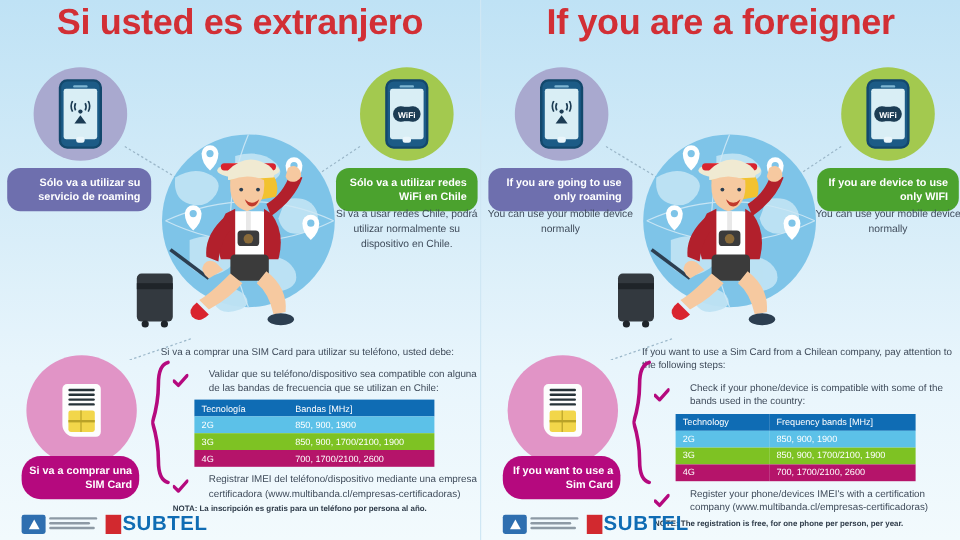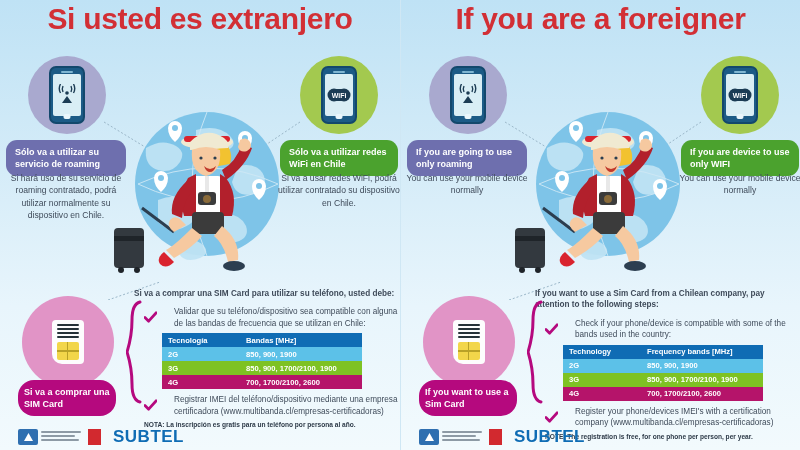--- a/index.html
+++ b/index.html
@@ -70,21 +70,21 @@
   }
   .antenna-svg, .wifi-svg { display: block; }
 
   
   .pill {
     position: absolute;
     border-radius: 11px;
     color: #fff;
     font-size: 9px; font-weight: bold;
     line-height: 1.35;
-    text-align: left;
+    text-align: right;
     padding: 6px 9px;
   }
   .pill.roam { background: #6e6fae; left: 6px; top: 140px; width: 120px; }
   .pill.wifi { background: #4ba22e; left: 280px; top: 140px; width: 118px; }
 
   .blurb {
     position: absolute;
     font-size: 8.6px;
     line-height: 1.45;
     color: #3f4b5a;
@@ -135,21 +135,21 @@
     width: 98px;
     border-radius: 16px;
     padding: 6px 6px;
     font-size: 9px;
   }
 
   
   .steps { position: absolute; left: 126px; top: 288px; width: 272px; }
   .steps-intro {
     font-size: 8.2px; color: #3f4b5a; line-height: 1.4;
-    margin-left: 8px; margin-bottom: 7px; font-weight: bold;
+    margin-left: 8px; margin-bottom: 7px;
   }
   .brace {
     position: absolute; left: 0px; top: 12px;
     width: 16px; height: 104px;
     color: #b5097e;
   }
   .step {
     display: flex; gap: 17px;
     margin-left: 18px;
     margin-bottom: 4px;
@@ -162,39 +162,39 @@
     margin-left: 36px; margin-top: 3px; margin-bottom: 5px;
     width: 200px;
     border-collapse: collapse;
     font-size: 7.6px;
     color: #fff;
     table-layout: fixed;
   }
   .bandtable th, .bandtable td {
     padding: 2.5px 6px;
     text-align: left;
-    font-weight: bold;
+    font-weight: normal;
   }
   .bandtable th { background: #0f6cb4; }
   .bandtable tr.g2 td { background: #5cc1e8; }
   .bandtable tr.g3 td { background: #7ec223; }
   .bandtable tr.g4 td { background: #b5146a; }
   .bandtable col.c1 { width: 78px; }
 
   .note {
     margin-left: 18px; margin-top: 3px;
     font-size: 6.6px; font-weight: bold; color: #2d3a48;
   }
 
   
   .footer {
     position: absolute; left: 0; bottom: 0;
     width: 100%; height: 26px;
     display: flex; align-items: center;
-    padding-left: 18px; gap: 12px;
+    padding-left: 18px; gap: 1px;
   }
   .govlogo { display: flex; align-items: center; gap: 3px; }
   .govlogo .crest {
     width: 20px; height: 16px; border-radius: 2px;
     background: #2f6fb0;
     display: flex; align-items: center; justify-content: center;
   }
   .govlogo .bars { width: 44px; height: 16px; position: relative; }
   .govlogo .bars i {
     position: absolute; left: 0; height: 2px; background: #8d9aa5; border-radius: 1px;
@@ -291,38 +291,37 @@
             <path d="M7 8 q-1.5 -3 0 -6" stroke="#1c3c54" stroke-width="1.4" fill="none"></path>
             <path d="M15 8 q1.5 -3 0 -6" stroke="#1c3c54" stroke-width="1.4" fill="none"></path>
             <path d="M4.5 9 q-2.5 -4.5 0 -9" stroke="#1c3c54" stroke-width="1.4" fill="none"></path>
             <path d="M17.5 9 q2.5 -4.5 0 -9" stroke="#1c3c54" stroke-width="1.4" fill="none"></path>
           </svg>
         </div>
         <div class="home"></div>
       </div>
     </div>
     <div class="pill roam">Sólo va a utilizar su servicio de roaming</div>
-    <div class="blurb roam">Si hará uso de su servicio de roaming contratado, podrá utilizar normalmente su dispositivo en Chile.</div>
 
     <div class="iconcircle wifi">
       <div class="phone">
         <div class="notch"></div>
         <div class="screen">
           <svg class="wifi-svg" width="24" height="16" viewBox="0 0 24 16">
             <ellipse cx="7" cy="8" rx="6.5" ry="6.5" fill="#1c3c54"></ellipse>
             <ellipse cx="17" cy="8" rx="6.5" ry="6.5" fill="#1c3c54"></ellipse>
             <rect x="6" y="2" width="12" height="12" fill="#1c3c54"></rect>
             <text x="12" y="11" font-size="7" font-weight="bold" fill="#ffffff" text-anchor="middle" font-family="Liberation Sans, sans-serif">WiFi</text>
           </svg>
         </div>
         <div class="home"></div>
       </div>
     </div>
     <div class="pill wifi">Sólo va a utilizar redes WiFi en Chile</div>
-    <div class="blurb wifi">Si va a usar redes WiFi, podrá utilizar contratado su dispositivo en Chile.</div>
+    <div class="blurb wifi">Si va a usar redes Chile, podrá utilizar normalmente su dispositivo en Chile.</div>
 
     <div class="simcircle">
       <div class="simcard">
         <div class="lines">
             <i></i>
             <i></i>
             <i></i>
             <i></i>
           </div>
         <div class="chip"></div>

